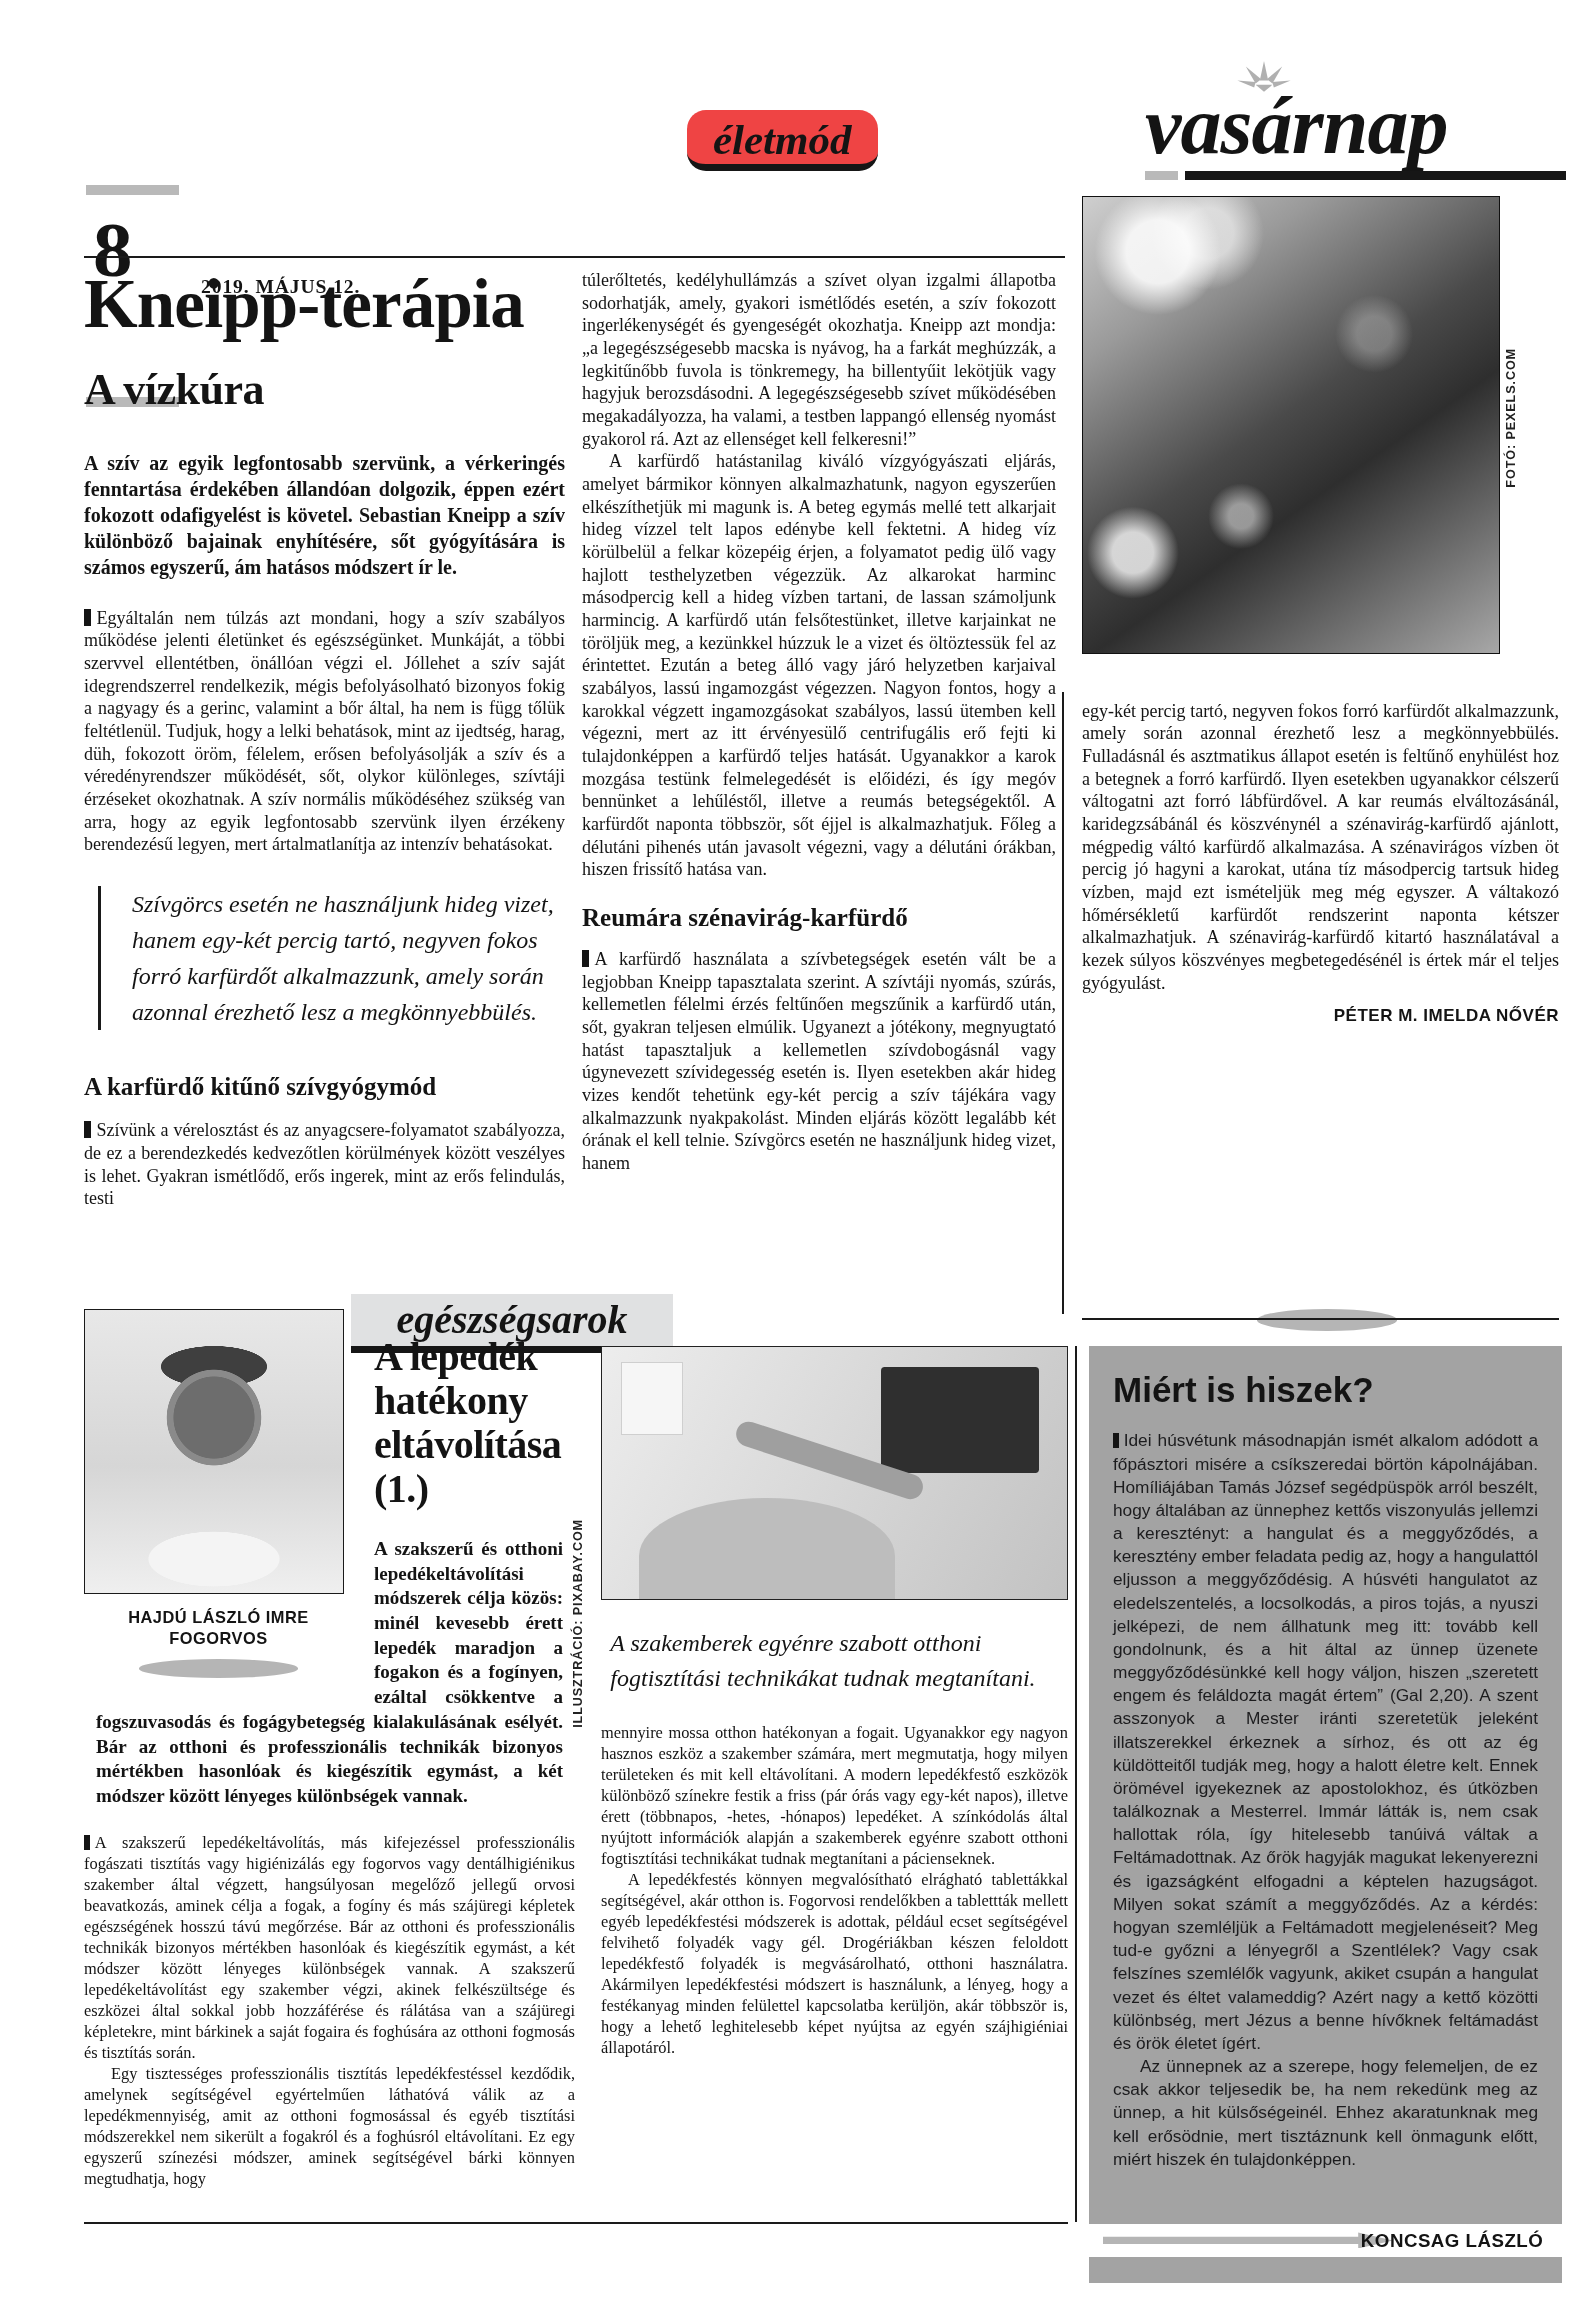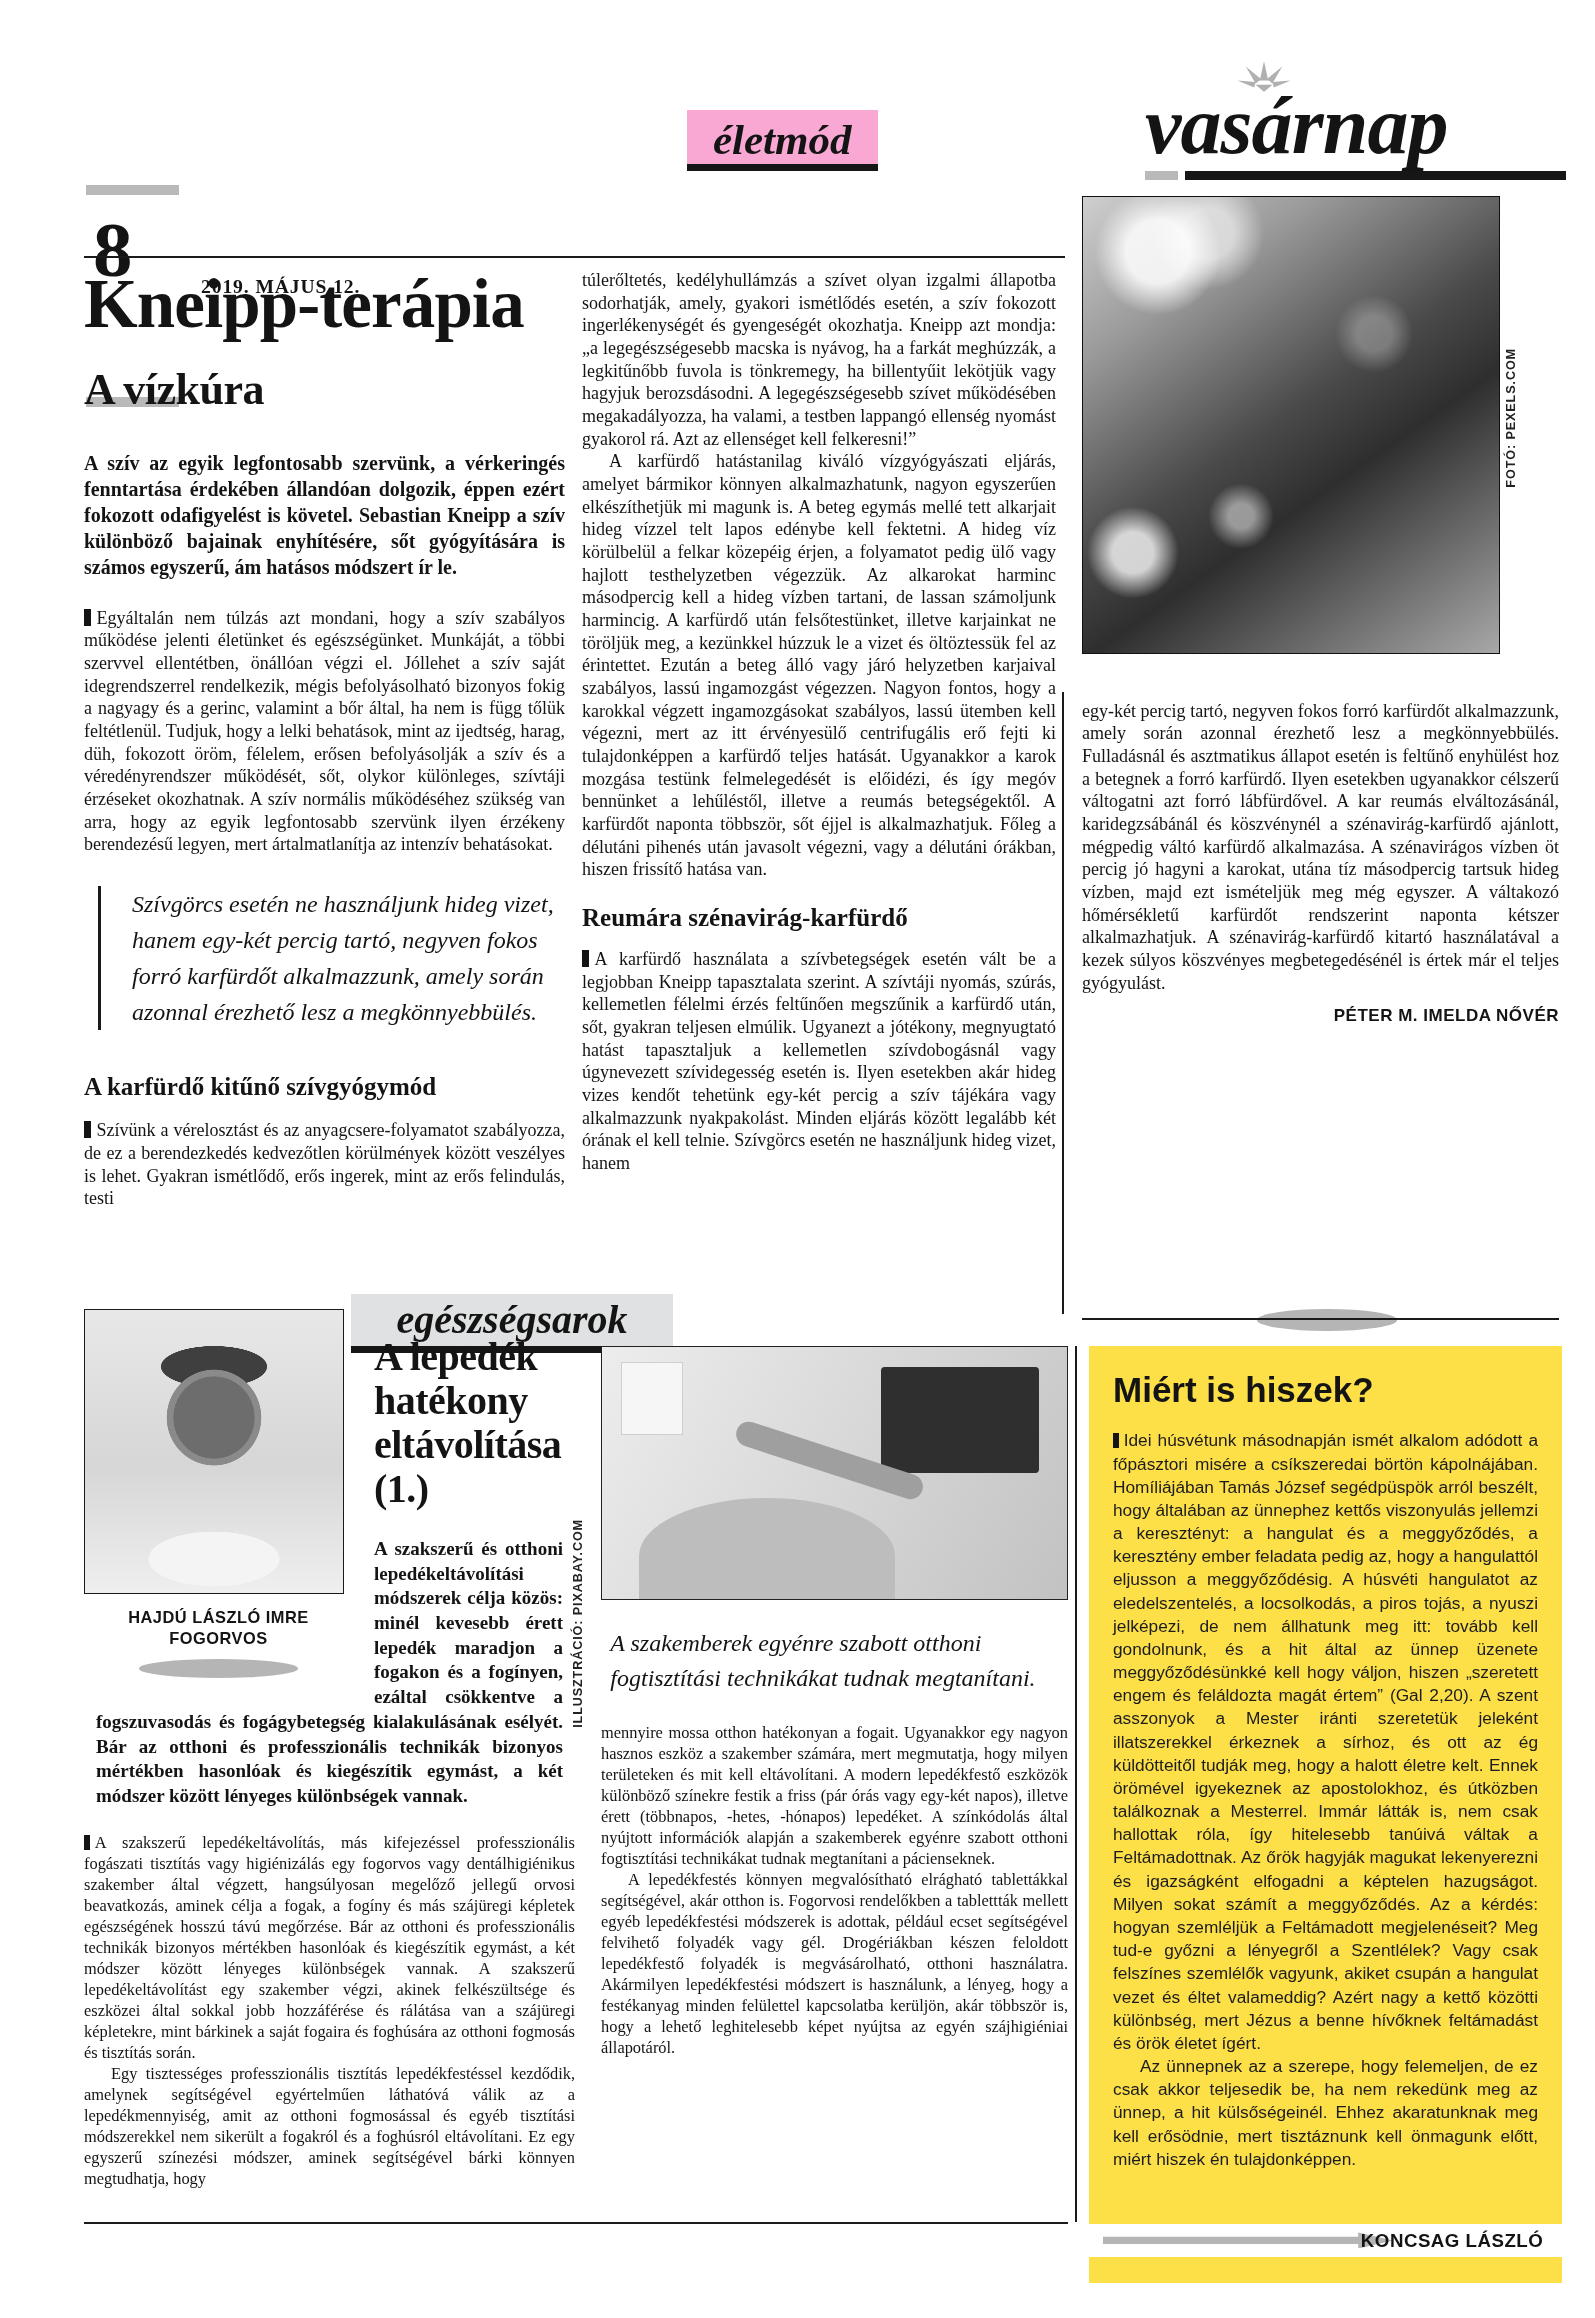--- a/index.html
+++ b/index.html
@@ -9,21 +9,21 @@
   .bt{font-size:18px;line-height:1.26;text-align:justify;hyphens:auto;}
   .bt-sm{font-size:16.4px;line-height:1.28;text-align:justify;hyphens:auto;}
   .indent{text-indent:27px;}
   .pmark{display:inline-block;width:7px;height:17px;background:#141414;margin-right:5.6px;vertical-align:-1.9px;}
   .pmark-s{display:inline-block;width:6px;height:15px;background:#141414;margin-right:4.7px;vertical-align:-1.9px;}
 
   
   .pagenum{font-size:79px;font-weight:bold;line-height:1;}
   .numbar{width:93px;height:10.3px;background:#b9b9b9;}
   .date{font-size:19.6px;font-weight:bold;letter-spacing:0.9px;}
-  .section-box{background:#f9a8d4;border-bottom:7.5px solid #161616;padding:8.4px 26px 2.8px 26px;}
+  .section-box{background:#ef4444;border-bottom:7.5px solid #161616;padding:8.4px 26px 2.8px 26px;border-radius:19px;}
   .section-label{font-style:italic;font-weight:bold;font-size:43px;line-height:1;}
   .masthead{font-style:italic;font-weight:bold;font-size:82px;line-height:.9;letter-spacing:-0.9px;}
   .masthead-rule{height:8.4px;background:#161616;}
   .masthead-sq{width:33px;height:8.4px;background:#b9b9b9;}
   .header-rule{height:2.3px;background:#1a1a1a;}
 
   
   .headline{font-size:69px;font-weight:bold;line-height:1.02;letter-spacing:-0.9px;}
   .subhead-big{font-size:44px;font-weight:bold;line-height:1.12;letter-spacing:-0.5px;}
   .lead{font-size:20px;font-weight:bold;line-height:1.3;text-align:justify;}
@@ -59,21 +59,21 @@
   
   .hc-band{background:#e0e1e2;border-bottom:7px solid #161616;display:flex;align-items:center;justify-content:center;}
   .hc-band .section-label{font-size:40px;}
   .portrait-frame{border:1.9px solid #1a1a1a;}
   .port-caption{font-family:"Liberation Sans",sans-serif;font-weight:bold;font-size:16.4px;line-height:1.3;text-align:center;letter-spacing:0.5px;}
   .hc-title{font-size:40px;font-weight:bold;line-height:1.1;letter-spacing:-0.5px;}
   .hc-lead{font-size:19px;font-weight:bold;line-height:1.3;text-align:justify;}
   .mid-quote{font-style:italic;font-size:24px;line-height:1.45;}
 
   
-  .faith-box{background:#fde047;padding:26px 24px 65px 24px;box-sizing:border-box;}
+  .faith-box{background:#a3a3a3;padding:26px 24px 65px 24px;box-sizing:border-box;}
   .faith-title{font-family:"Liberation Sans",sans-serif;font-weight:bold;font-size:35px;line-height:1;}
   .faith-body{font-family:"Liberation Sans",sans-serif;font-size:17.3px;line-height:1.34;text-align:justify;color:#1c1c1e;}
   .faith-banner{position:absolute;left:0;right:0;bottom:26px;height:33px;background:#ffffff;}
   .banner-arrow{position:absolute;left:14px;top:8.4px;width:290px;height:16px;background:#b5b5b5;
                 clip-path:polygon(0 28%,88% 28%,88% 0,100% 50%,88% 100%,88% 72%,0 72%);}
   .banner-name{position:absolute;right:18.7px;top:5.6px;font-family:"Liberation Sans",sans-serif;
                font-weight:bold;font-size:18.7px;letter-spacing:0.5px;}
   .starburst{position:absolute;}
 </style>
 </head>

